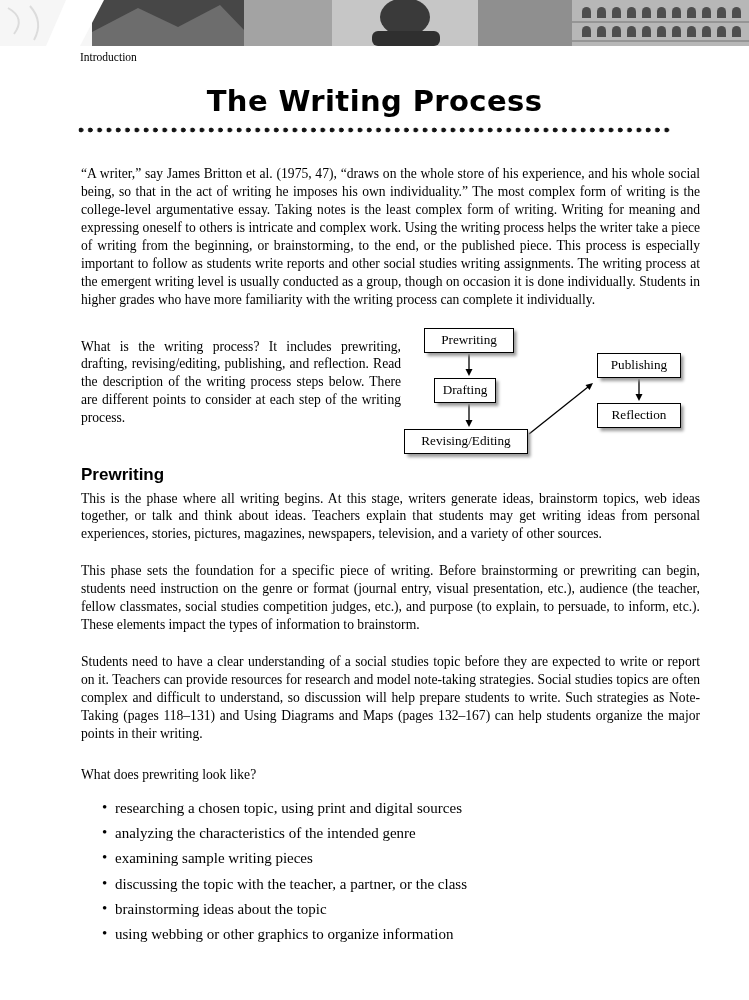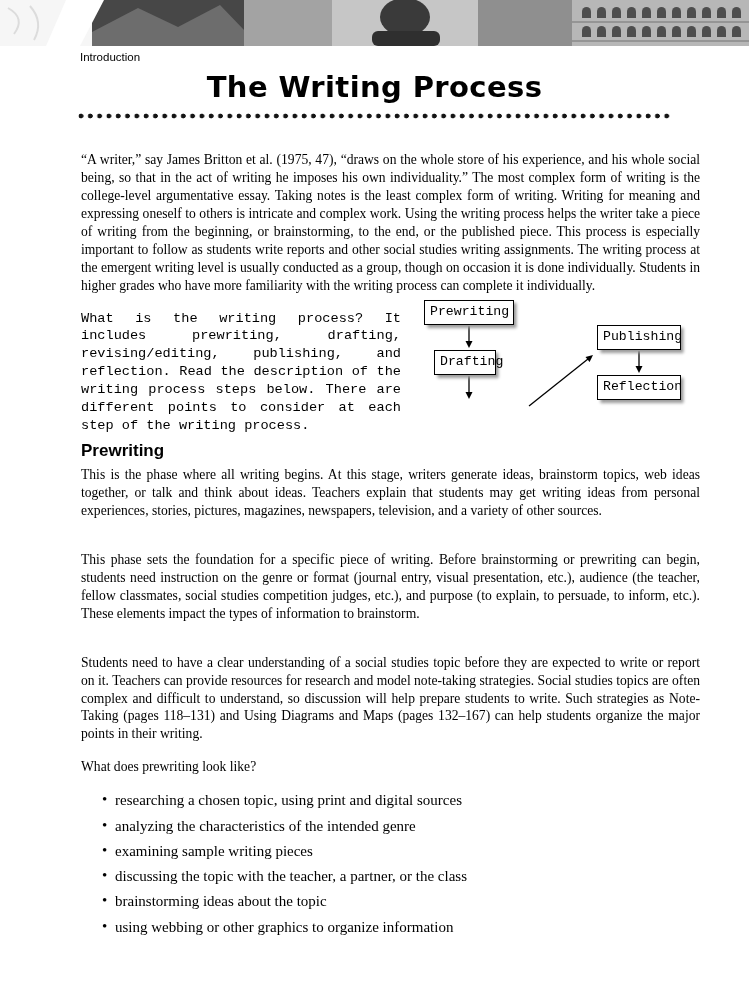--- a/index.html
+++ b/index.html
@@ -9,51 +9,51 @@
     background:#ffffff;
     color:#000;
     font-family:"Liberation Serif", serif;
     position:relative;
     overflow:hidden;
   }
   .collage { width:749px; height:46px; overflow:hidden; }
   .collage svg { display:block; }
 
   .section-label {
-    font-family:Liberation Sans, sans-serif;
+    font-family:Liberation Serif, serif;
     font-size:11.5px;
     margin:5px 0 0 80px;
   }
   .title {
     font-family:"DejaVu Sans", sans-serif;
     font-weight:700;
     font-size:29px;
     letter-spacing:0.4px;
     text-align:center;
-    margin-top:7px;
+    margin-top:21px;
     line-height:34px;
   }
   .dotted-rule {
     height:6px;
     width:595px;
     margin:9px auto 0 78px;
     background-image:radial-gradient(circle at 3px 3px, #141414 2.1px, transparent 2.7px);
     background-size:9.3px 6px;
     background-repeat:repeat-x;
   }
 
   .content { padding:0 49px 0 81px; }
   p.body-text {
     font-size:13.6px;
     line-height:1.32;
     text-align:justify;
   }
   .p-intro { margin-top:32px; }
 
-  .two-col { display:flex; margin-top:3px;font-family:Liberation Mono, monospace; }
+  .two-col { display:flex; margin-top:17px; }
   .col-left { flex:0 0 320px; width:320px; padding-top:12px; text-align:left; }
   .flowchart { position:relative; width:300px; height:133px; }
   .flowchart .arrows { position:absolute; left:0; top:0; }
   .node {
     position:absolute;
     border:1.5px solid #000;
     background:#fff;
     font-size:13.2px;
     line-height:16px;
     text-align:center;
@@ -67,22 +67,22 @@
   .n-publishing { left:196px; top:27px;  width:84px;  }
   .n-reflection { left:196px; top:77px;  width:84px;  }
 
   .sec-heading {
     font-family:"Liberation Sans", sans-serif;
     font-weight:700;
     font-size:17px;
     margin-top:6px;
   }
   .p-after-heading { margin-top:5px; }
-  .p-std { margin-top:31px; }
-  .question { margin-top:15px; text-align:left; }
+  .p-std { margin-top:19px; }
+  .question { margin-top:23px; text-align:left; }
 
   .bullet-list { margin:15px 0 0 20px; list-style:none; }
   .bullet-list li {
     font-size:15px;
     line-height:1.32;
     margin-bottom:5.5px;
     padding-left:14px;
     position:relative;
   }
   .bullet-list li::before { content:"\2022"; position:absolute; left:1px; top:-1px; }
@@ -178,20 +178,21 @@
           <polygon points="64.5,43 71.5,43 68,50" fill="#000"></polygon>
           <line x1="68" y1="78" x2="68" y2="95" stroke="#000" stroke-width="1.3"></line>
           <polygon points="64.5,94 71.5,94 68,101" fill="#000"></polygon>
           <line x1="128" y1="108" x2="187" y2="61" stroke="#000" stroke-width="1.3"></line>
           <polygon points="192,57 188.6,63.9 184.5,58.9" fill="#000"></polygon>
           <line x1="238" y1="53" x2="238" y2="69" stroke="#000" stroke-width="1.3"></line>
           <polygon points="234.5,68 241.5,68 238,75" fill="#000"></polygon>
         </svg>
         <div class="node n-prewriting">Prewriting</div>
         <div class="node n-drafting">Drafting</div>
+        <div class="node n-revising">Revising/Editing</div>
         <div class="node n-publishing">Publishing</div>
         <div class="node n-reflection">Reflection</div>
       </div>
     </div>
 
     <h2 class="sec-heading">Prewriting</h2>
 
     <p class="body-text p-after-heading">This is the phase where all writing begins. At this stage, writers generate ideas, brainstorm topics, web ideas together, or talk and think about ideas. Teachers explain that students may get writing ideas from personal experiences, stories, pictures, magazines, newspapers, television, and a variety of other sources.</p>
     <p class="body-text p-std">This phase sets the foundation for a specific piece of writing. Before brainstorming or prewriting can begin, students need instruction on the genre or format (journal entry, visual presentation, etc.), audience (the teacher, fellow classmates, social studies competition judges, etc.), and purpose (to explain, to persuade, to inform, etc.). These elements impact the types of information to brainstorm.</p>
     <p class="body-text p-std">Students need to have a clear understanding of a social studies topic before they are expected to write or report on it. Teachers can provide resources for research and model note-taking strategies. Social studies topics are often complex and difficult to understand, so discussion will help prepare students to write. Such strategies as Note-Taking (pages 118–131) and Using Diagrams and Maps (pages 132–167) can help students organize the major points in their writing.</p>

